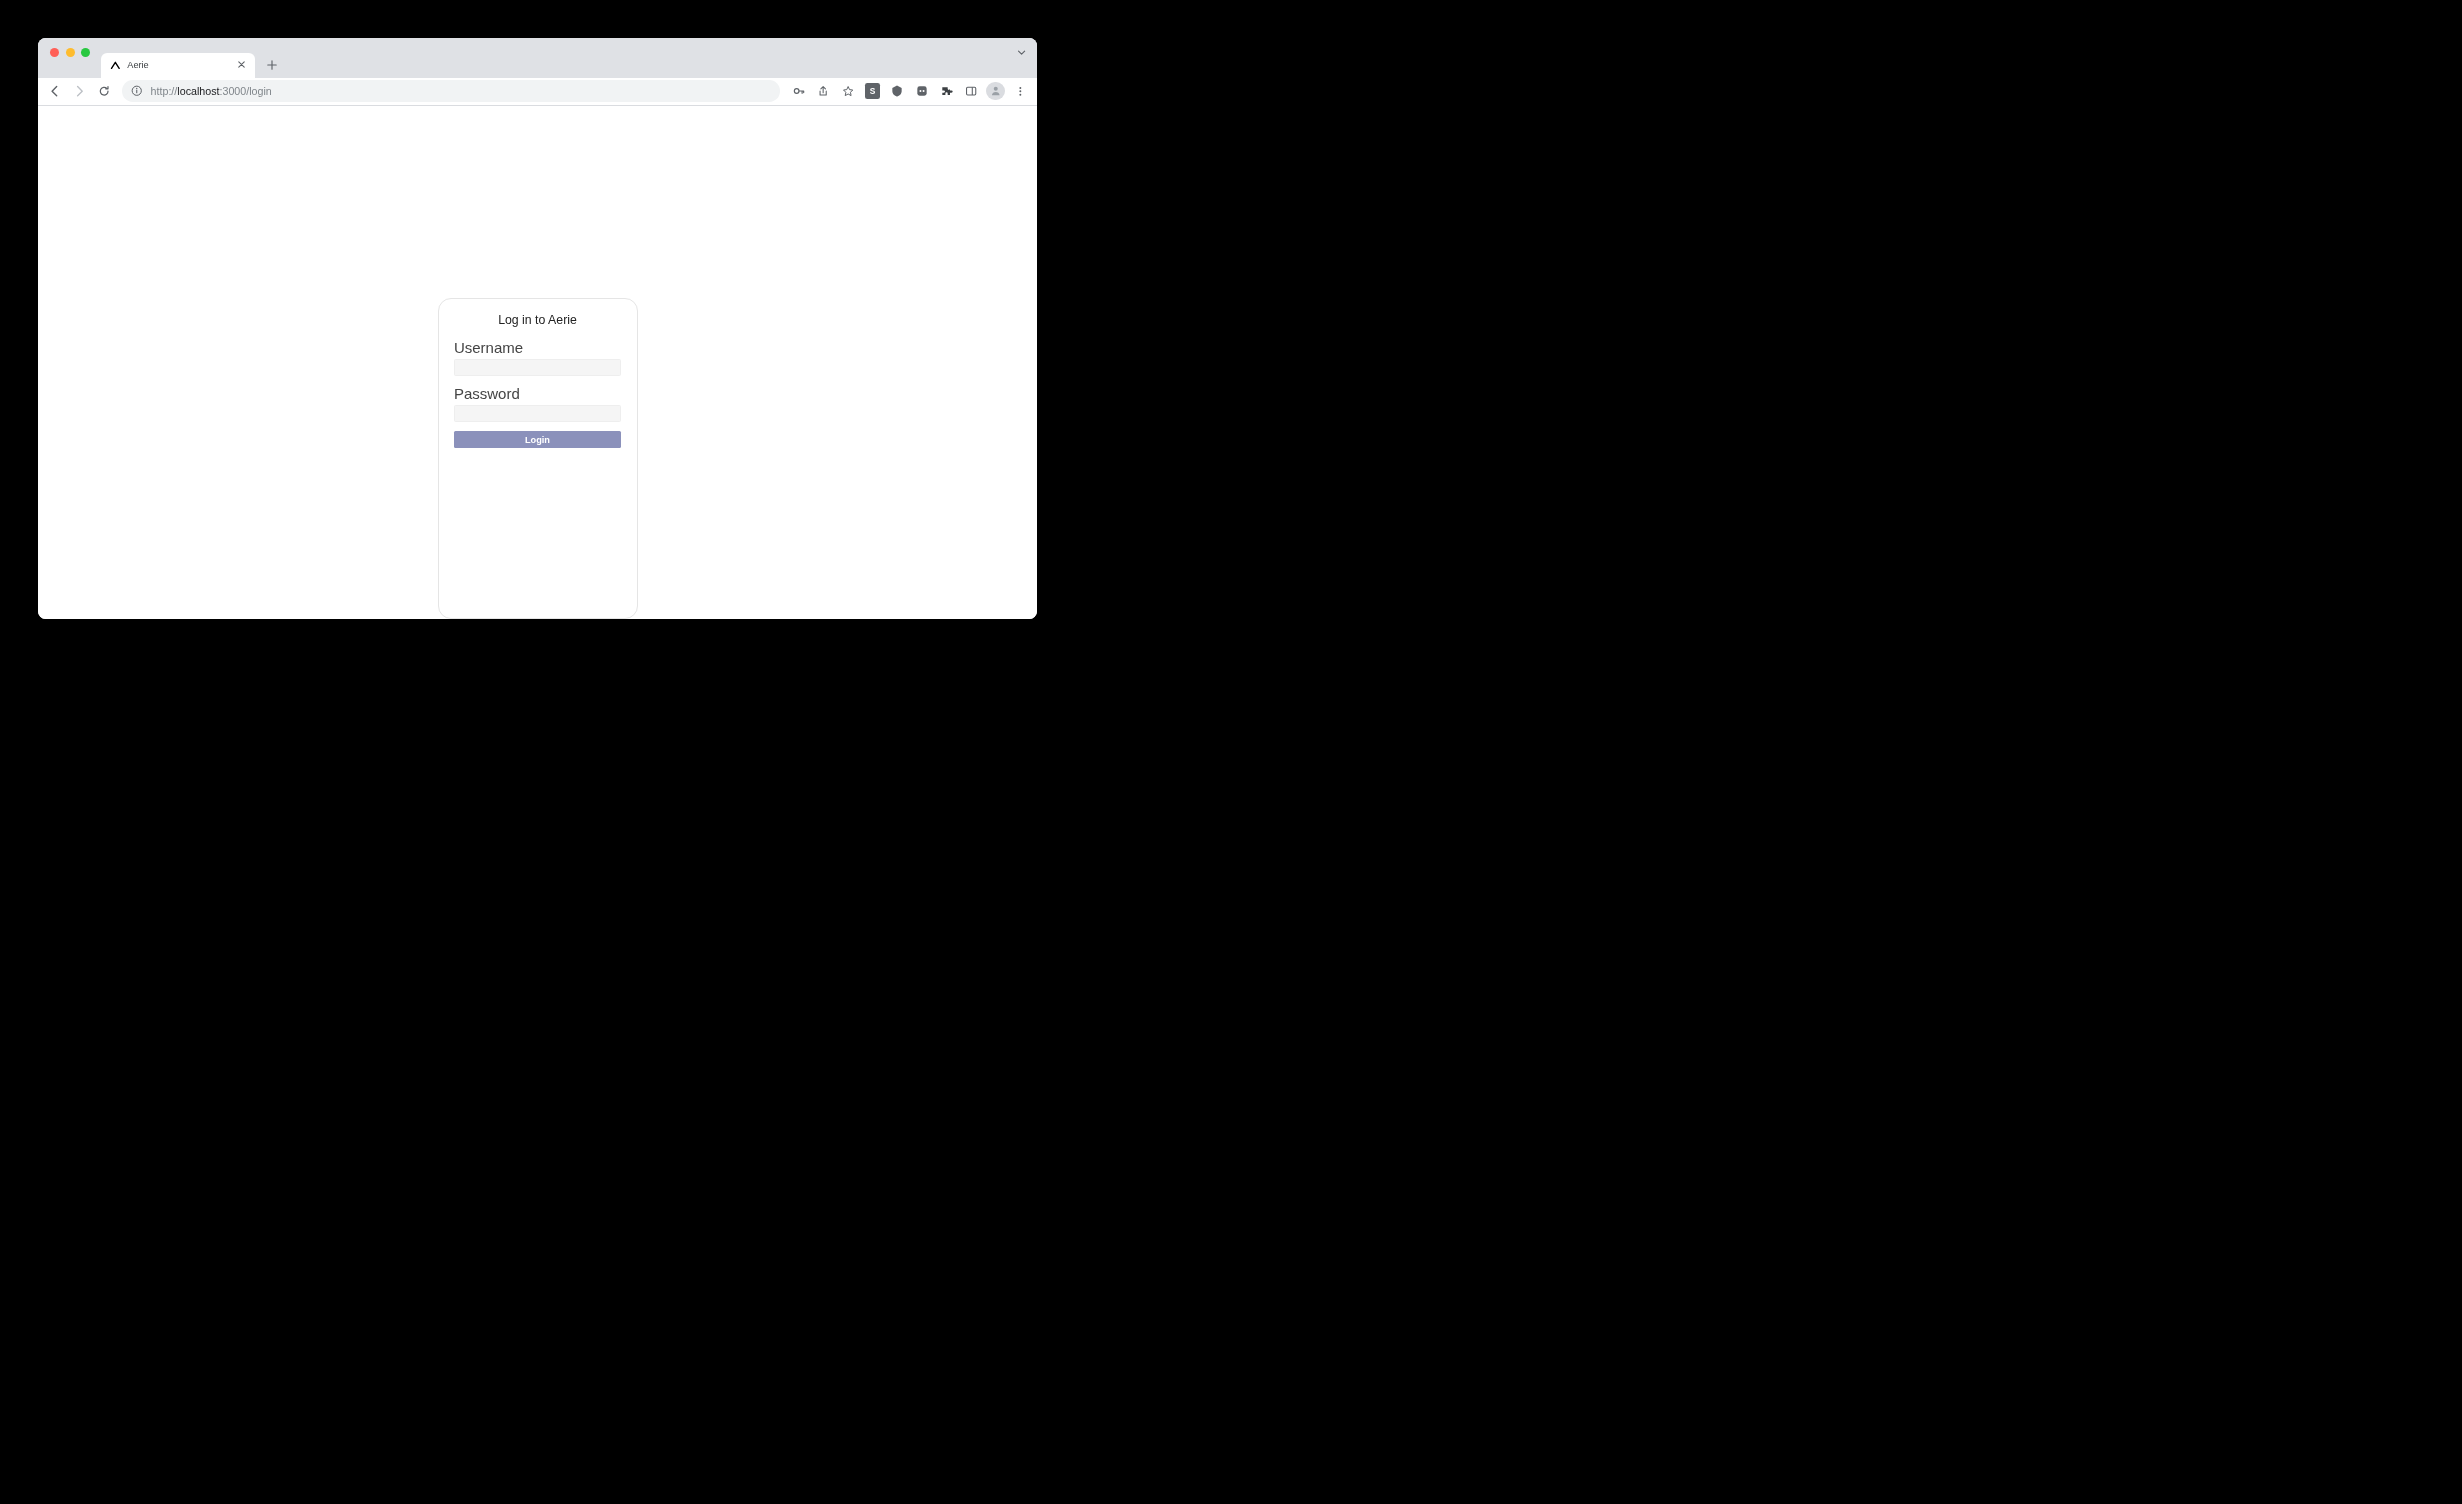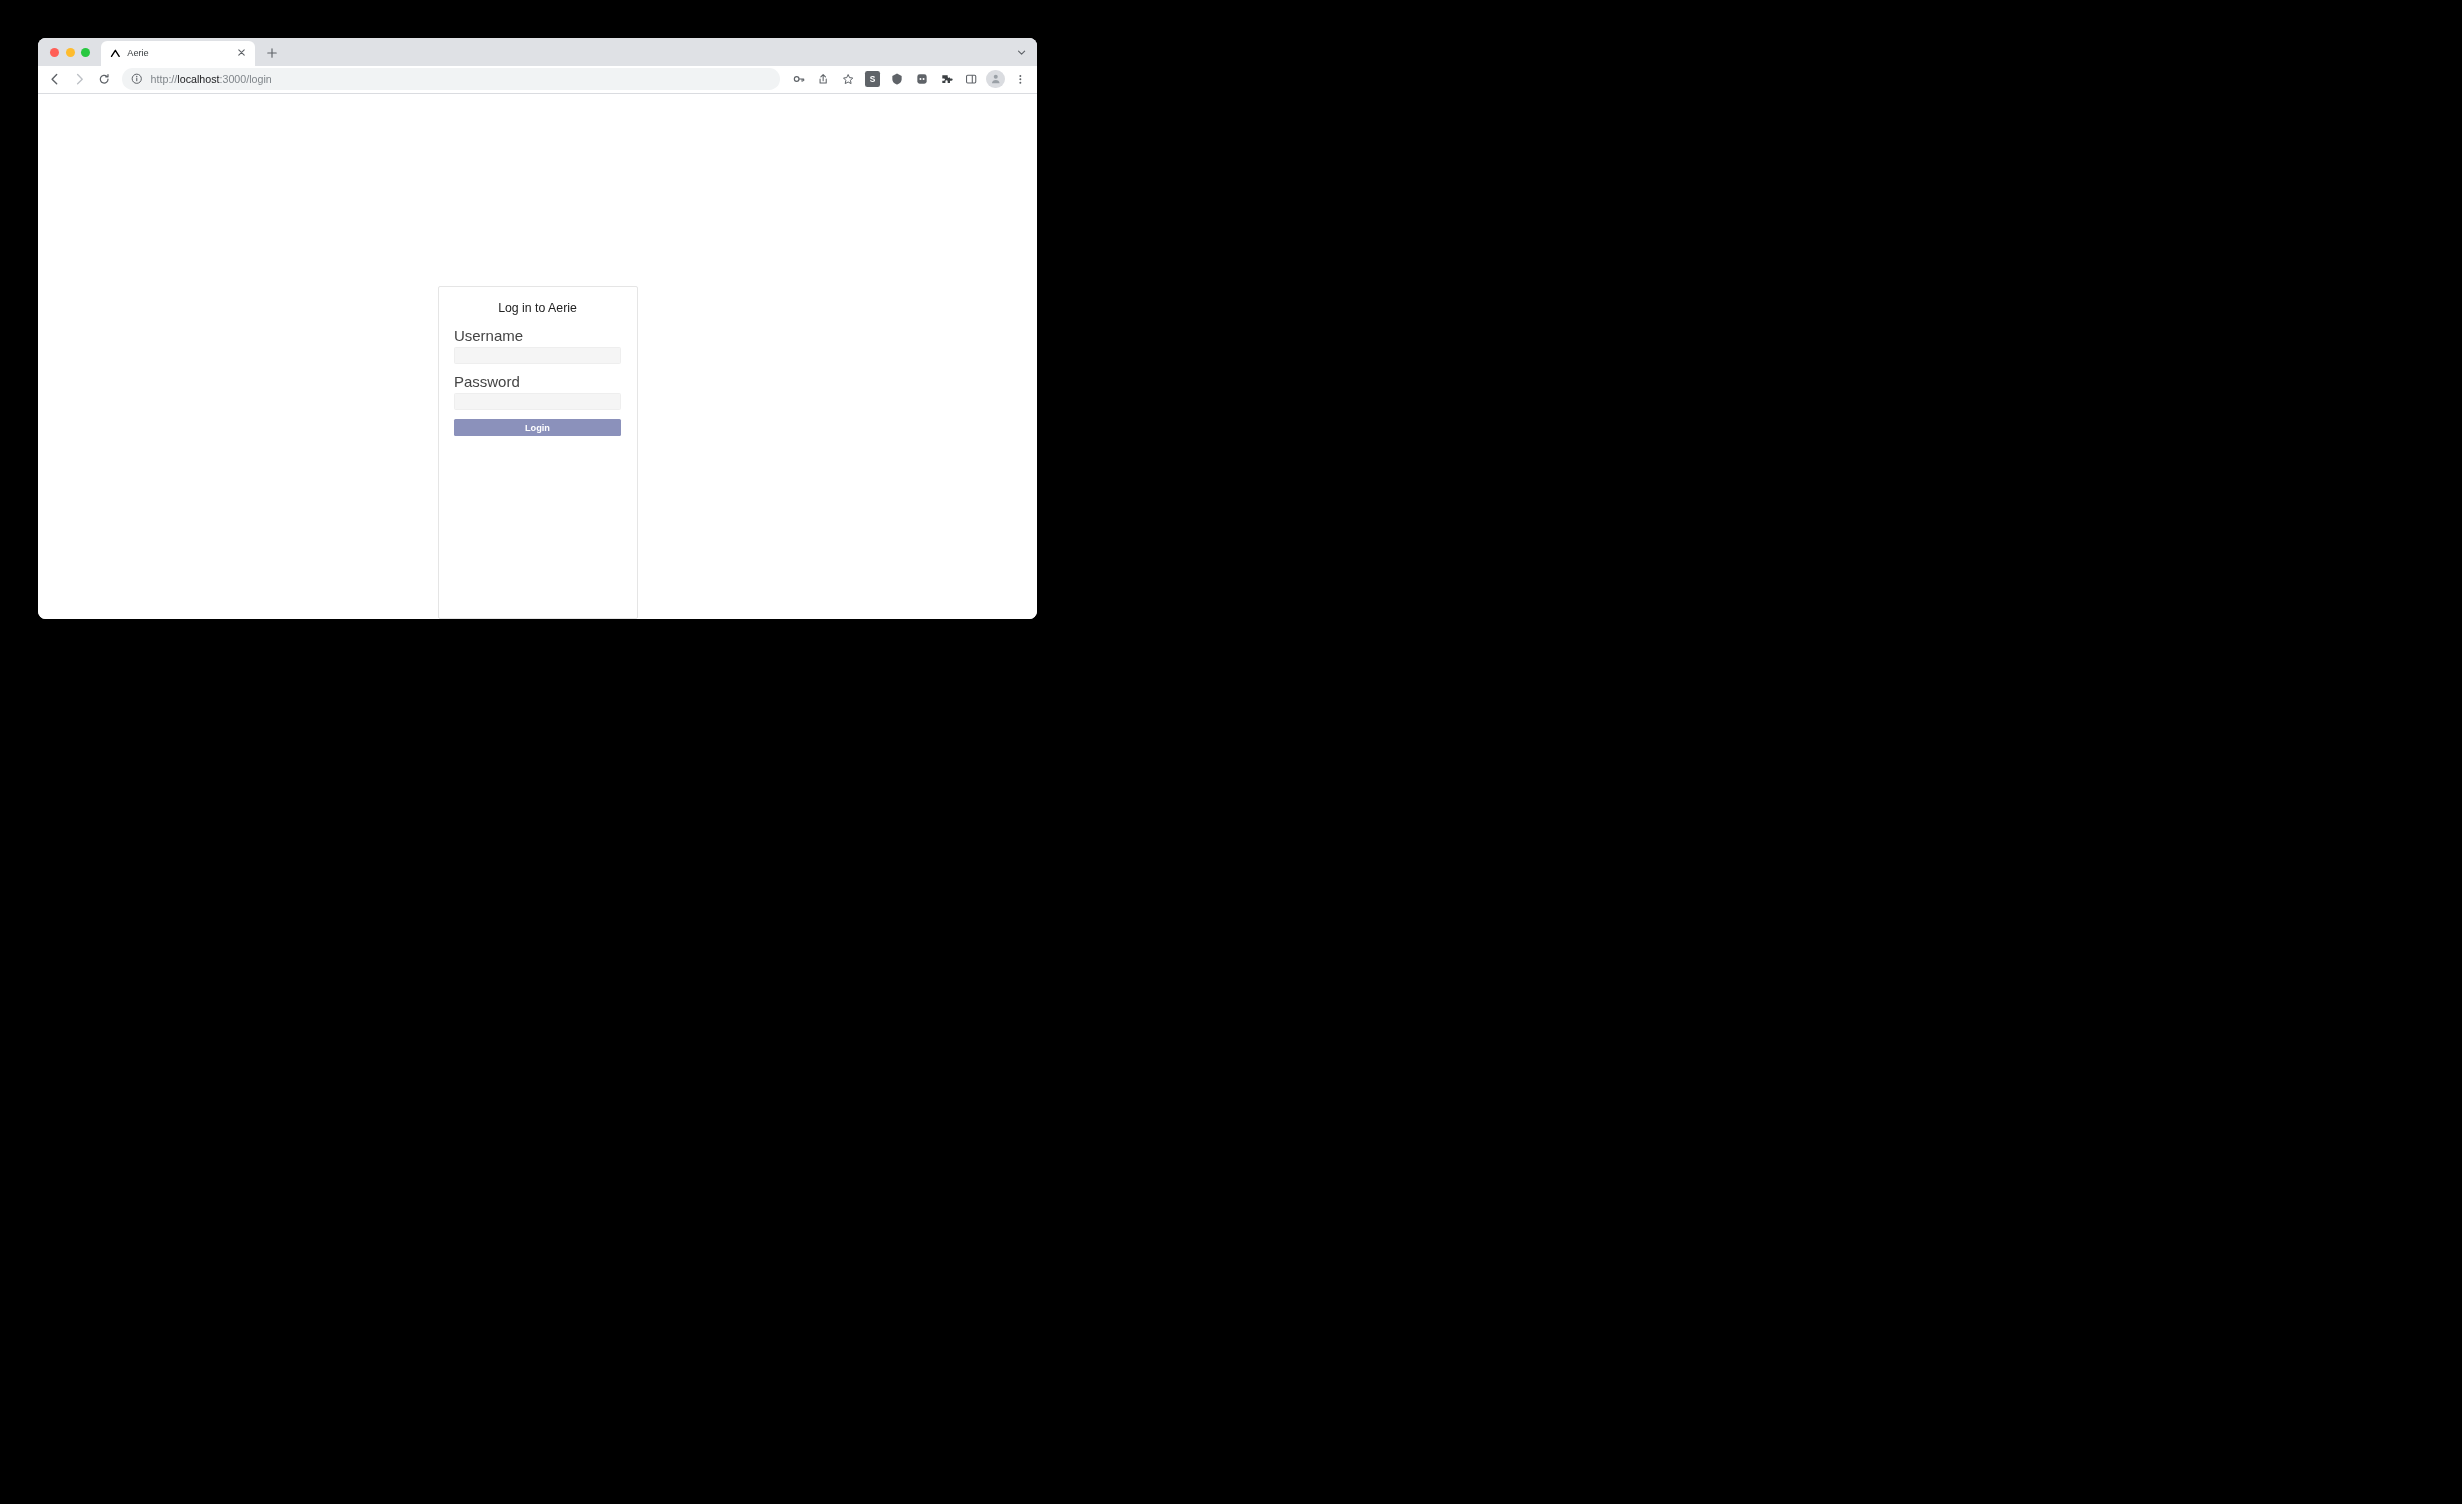--- a/index.html
+++ b/index.html
@@ -17,21 +17,21 @@
       height: 581px;
       background: #fff;
       border-radius: 7.7px;
       overflow: hidden;
       box-shadow: 0 7.7px 31px rgba(0,0,0,0.5);
       display: flex;
       flex-direction: column;
     }
     
     .tabbar {
-      height: 28px;
+      height: 40px;
       background: #dfe1e5;
       display: flex;
       align-items: flex-end;
       padding-left: 9.2px;
       position: relative;
     }
     .traffic-lights {
       display: flex;
       gap: 6.1px;
       position: absolute;
@@ -153,21 +153,21 @@
     .content {
       flex: 1;
       background: #fff;
       display: flex;
       justify-content: center;
       padding-top: 192px;
     }
     .login-card {
       width: 200px;
       border: 0.8px solid #e5e5e5;
-      border-radius: 2px;
+      border-radius: 13px;
       padding: 14px 15.4px 15.4px 15.4px;
     }
     .login-title {
       font-size: 12.3px;
       color: #222;
       text-align: center;
       margin-bottom: 12.3px;
       font-weight: 400;
     }
     .form-group { margin-bottom: 9.2px; }

